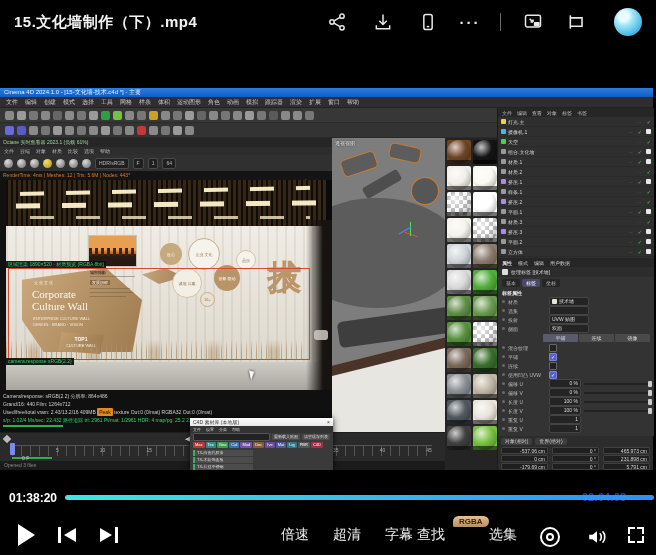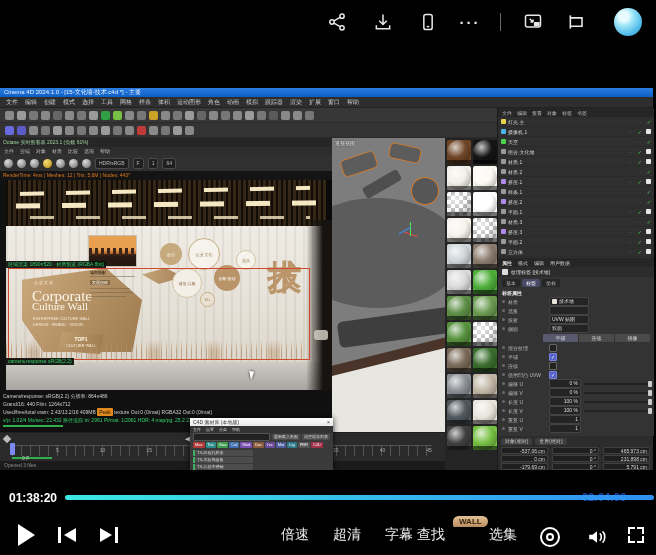--- a/index.html
+++ b/index.html
@@ -58,21 +58,21 @@
   #rc-corner{right:0;top:40px;width:26px;height:170px;background:linear-gradient(90deg,transparent,#171310 65%);}
   #rc-chair{right:4px;top:150px;width:14px;height:10px;background:#cfc9bf;border-radius:3px;opacity:.85;}
 
   #rc-redrect{left:8px;top:88px;width:300px;height:90px;border:1px solid #cf4a2e;}
   .rc-label{background:rgba(10,14,10,.92);color:#35d06a;font-size:5px;line-height:7px;padding:0 2px;white-space:nowrap;}
   #rc-label-top{left:6px;top:81px;} #rc-label-bot{left:6px;top:178px;}
 
   #rc-shape-l{left:22px;top:88px;width:120px;height:84px;background:linear-gradient(120deg,#caa97c,#9e7a4e);
       clip-path:polygon(0 14%,70% 0,100% 38%,92% 100%,18% 100%,0 62%);color:#fdf6ea;}
   #rc-h-sm{left:12px;top:12px;font-size:4px;letter-spacing:1px;opacity:.9;}
-  #rc-h1{left:10px;top:20px;font-size:15px;font-family:"Liberation Serif",serif;}
+  #rc-h1{left:10px;top:20px;font-size:11px;font-family:"Liberation Serif",serif;}
   #rc-h2{left:10px;top:32px;font-size:11px;font-family:"Liberation Serif",serif;}
   #rc-sub1{left:11px;top:48px;font-size:4px;opacity:.85;}
   #rc-sub2{left:11px;top:54px;font-size:4px;opacity:.85;}
   #rc-shape-b{left:58px;top:152px;width:46px;height:22px;background:linear-gradient(120deg,#c2a172,#9a764a);
       clip-path:polygon(8% 0,100% 12%,92% 100%,0 86%);color:#fff8ec;text-align:center;}
   #rc-b1{left:0;top:4px;width:100%;font-size:5px;font-weight:700;}
   #rc-b2{left:0;top:11px;width:100%;font-size:4px;}
   #rc-photo{left:89px;top:56px;width:47px;height:30px;background:linear-gradient(#e8a050 0 45%,#b05c28 60%,#2b1c14 62%,#241812);box-shadow:0 0 0 1px #c9c2b4;}
   #rc-photo-sky{left:0;bottom:10px;width:100%;height:8px;background:repeating-linear-gradient(90deg,#3a2418 0 3px,transparent 3px 6px);}
   .rc-cap{position:absolute;font-size:4px;color:#6b5b43;}
@@ -213,20 +213,21 @@
   .c-tr{right:0;top:0;border-left:none;border-bottom:none;}
   .c-bl{left:0;bottom:0;border-right:none;border-top:none;}
   .c-br{right:0;bottom:0;border-left:none;border-top:none;}
 </style>
 </head>
 <body>
 
 <div id="stage">
 
   <div class="abs" id="topbar">
+    <div class="abs" id="vid-title">15.文化墙制作（下）.mp4</div>
 
     <div class="abs top-ic" style="left:326px">
       <svg viewBox="0 0 24 24" fill="none" stroke="#e8e8e8" stroke-width="1.8">
         <circle cx="18" cy="5" r="2.6"></circle>
           <circle cx="6" cy="12" r="2.6"></circle>
           <circle cx="18" cy="19" r="2.6"></circle>
         <path d="M8.4 10.7l7.2-4.2M8.4 13.3l7.2 4.2"></path>
       </svg>
     </div>
     <div class="abs top-ic" style="left:372px">
@@ -778,21 +779,21 @@
     </div>
     <div class="abs skip" id="next" style="left:98px">
       <span class="tri"></span>
         <span class="bar"></span>
     </div>
 
     <span class="abs ctrl-txt" style="left:281px">倍速</span>
     <span class="abs ctrl-txt" style="left:333px">超清</span>
     <span class="abs ctrl-txt" style="left:385px">字幕</span>
     <span class="abs ctrl-txt" style="left:417px">查找</span>
-    <span class="abs" id="svip">WALL</span>
+    <span class="abs" id="svip">RGBA</span>
     <span class="abs ctrl-txt" style="left:489px">选集</span>
 
     <div class="abs" id="target-ic"></div>
     <div class="abs" id="vol-ic">
       <svg width="22" height="22" viewBox="0 0 24 24">
         <path d="M3.5 9.5v5h3.6l4.9 3.8V5.7L7.1 9.5H3.5z" fill="#fff"></path>
         <path d="M15.5 8.5c1.6 1.2 1.6 5.8 0 7M18.5 6.5c2.6 2.2 2.6 8.8 0 11" stroke="#fff" stroke-width="1.8" fill="none" stroke-linecap="round"></path>
       </svg>
     </div>
     <div class="abs" id="fs-ic">

